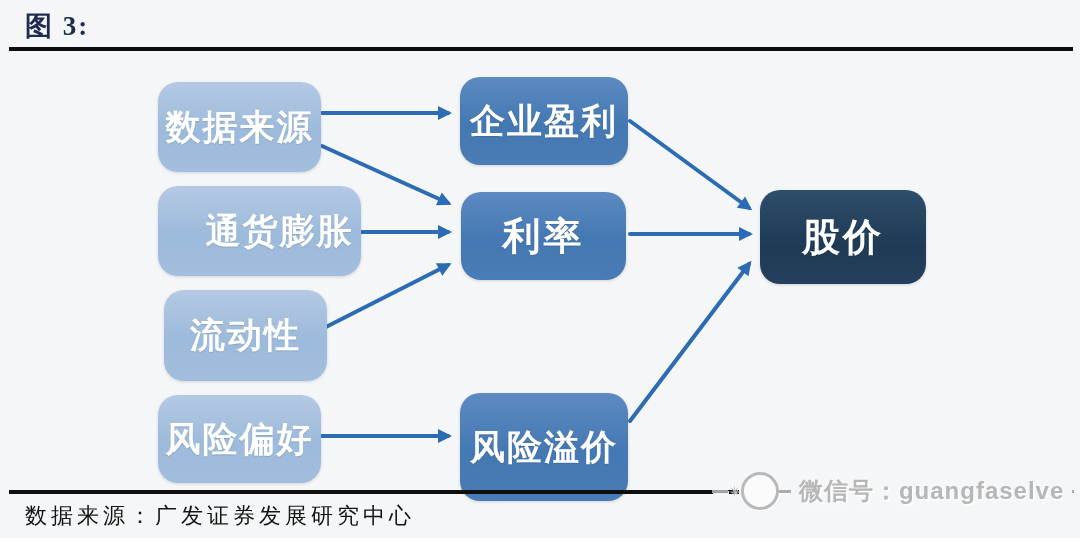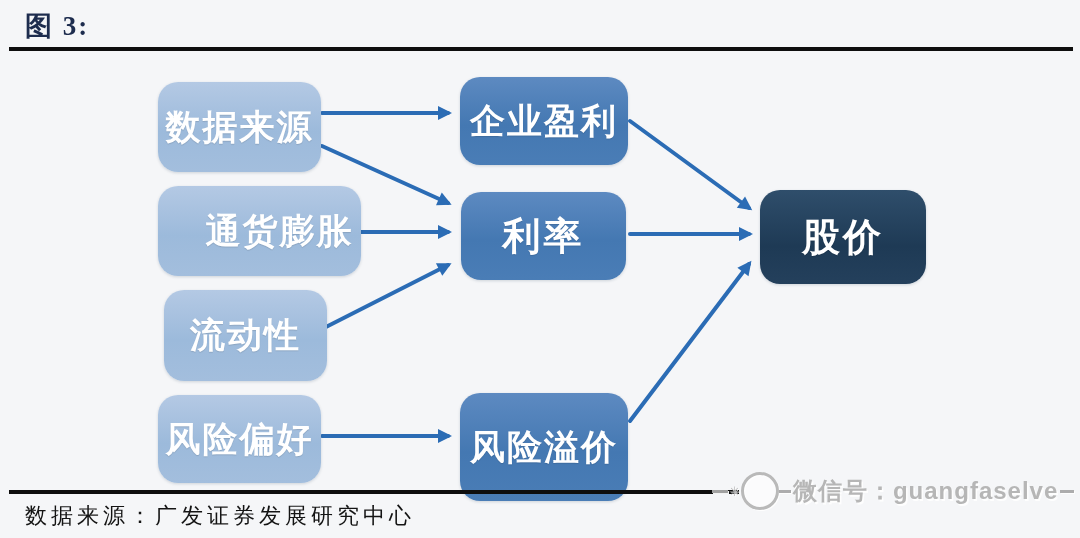--- a/index.html
+++ b/index.html
@@ -56,21 +56,21 @@
   .wm-line.mid{width:12px;}
   .wm-line.end{flex:1;}
   .wm-star{font-size:13px;color:#b0b0b0;margin:0 1px;text-shadow:1px 1px 0 #fff;}
   .wm-circle{
     width:32px;height:32px;border-radius:50%;
     border:3px solid #b6b6b6;background:rgba(255,255,255,0.65);
     box-shadow:1px 1px 0 #ffffff, inset 1px 1px 0 #ffffff;flex:0 0 auto;
   }
   .wm-text{
     font-size:24px;font-weight:bold;color:#b3b3b3;
-    letter-spacing:1px;margin:0 2px;white-space:nowrap;
+    letter-spacing:1px;margin:0 8px;white-space:nowrap;
     text-shadow:1.5px 1.5px 0 #ffffff;
     text-align:right;
   }
 </style>
 </head>
 <body>
 
 <div class="stage">
 
   <div class="fig-title">

